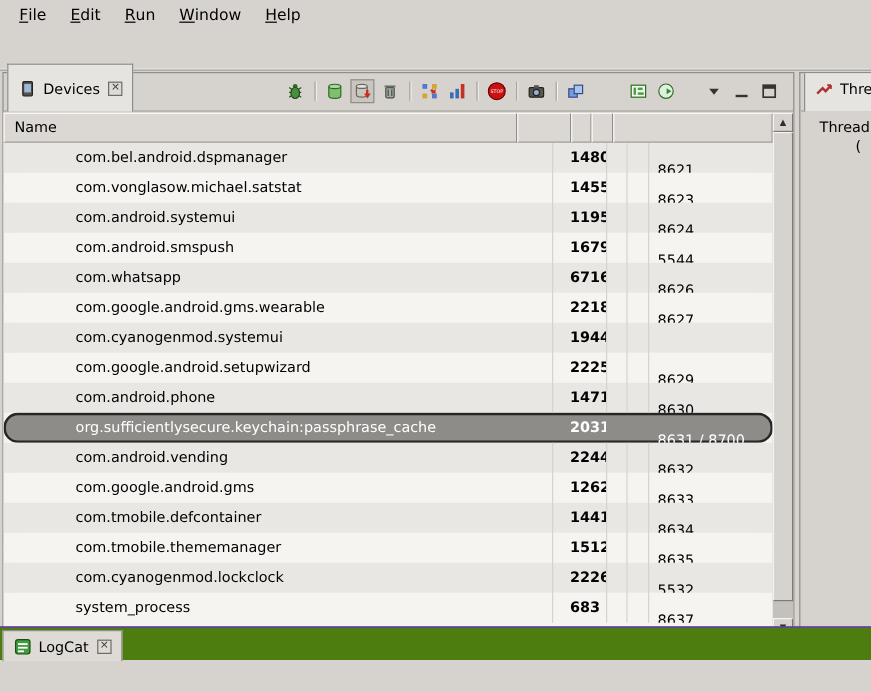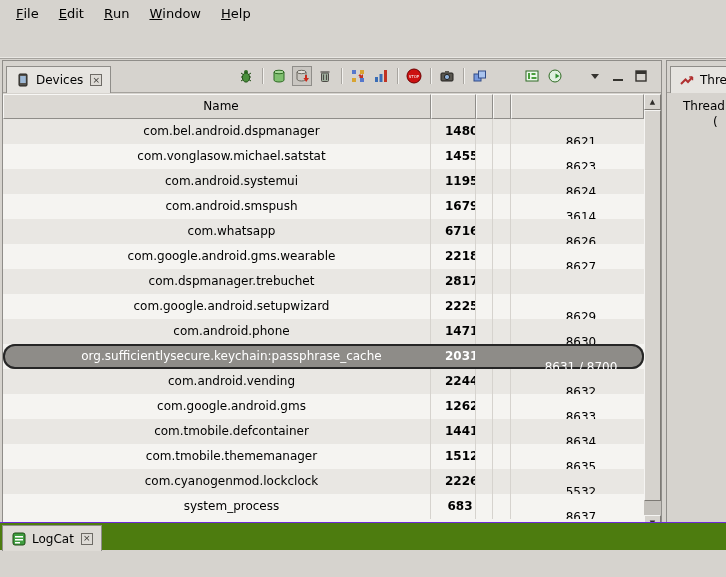--- a/index.html
+++ b/index.html
@@ -21,48 +21,48 @@
     border-bottom:1px solid #a5a29d; box-shadow:inset 0 -1px 0 #e9e7e3; }
 
   
   .devices-panel { position:absolute; left:2px; top:60px; width:660px; height:489px;
     border:1px solid #8f8d89; background:#d6d3ce; }
   .threads-panel { position:absolute; left:666px; top:60px; width:60px; height:489px;
     border:1px solid #8f8d89; border-right:none; background:#d6d3ce; overflow:hidden; }
 
   .panel-tabbar { position:absolute; top:0; left:0; right:0; height:32px;
     border-bottom:1px solid #a5a29d; display:flex; align-items:flex-end; }
-  .tab { display:inline-flex; align-items:center; gap:5px; height:27px; padding:0 8px;
+  .tab { display:inline-flex; align-items:center; gap:5px; height:40px; padding:0 8px;
     background:#e6e4e0; border:1px solid #8f8d89; border-bottom:none; margin-left:3px;
     white-space:nowrap; position:relative; top:1px; }
   .tab .ticon { width:16px; height:16px; display:inline-flex; }
   .close-box { display:inline-flex; align-items:center; justify-content:center;
     width:12px; height:12px; border:1px solid #6e6b66; font-size:9px; line-height:1;
     color:#3c3a36; background:#dedbd6; margin-left:2px; }
 
   
   .toolbar-icons { position:absolute; right:10px; top:5px; display:flex; align-items:center; gap:3px; }
   .tbtn { width:20px; height:20px; display:flex; align-items:center; justify-content:center; }
   .tbtn svg { width:16px; height:16px; }
   .tbtn.pressed { border:1px solid #8f8d89; background:#c9c6c1; }
   .tsep { width:1px; height:16px; background:#a8a5a0; margin:0 3px; box-shadow:1px 0 0 #f2f1ee; }
   .tspacer { width:26px; }
 
   
-  .table-wrap { position:absolute; top:33px; left:0; right:0; bottom:0; background:#d6d3ce;text-align:center; }
+  .table-wrap { position:absolute; top:33px; left:0; right:0; bottom:0; background:#d6d3ce; }
   .thead { position:absolute; top:0; left:0; right:17px; height:25px; display:flex; }
   .hcell { background:#dbd8d3; border-top:1px solid #f8f7f5; border-left:1px solid #f8f7f5;
     border-right:1px solid #8f8d89; border-bottom:1px solid #8f8d89;
     line-height:23px; white-space:nowrap; overflow:hidden; }
   .h-name { width:428px; padding-left:8px; }
   .h-pid  { width:45px; } .h-e1 { width:17px; } .h-e2 { width:18px; }
   .h-port { flex:1; }
 
   .tbody { position:absolute; top:25px; left:0; right:17px; bottom:17px; overflow:hidden; background:#f5f4f1; }
-  .trow { height:25px; display:flex; }
+  .trow { height:25px; display:flex;padding-left:30px; }
   .trow.odd  { background:var(--row-odd,  #e9e7e3); }
   .trow.even { background:var(--row-even, #f5f4f1);border-radius:12px; }
   .trow.selected { background:var(--sel-bg, #8e8c88); color:#fff;
     box-shadow:inset 0 0 0 2px var(--sel-border, #262626); }
   .cell { line-height:25px; white-space:nowrap; overflow:hidden; border-right:1px solid #d6d3ce; }
   .trow.selected .cell { border-right-color:transparent; }
   .c-name { width:428px; padding-left:30px; }
   .c-pid  { width:45px; padding-left:14px;font-weight:bold; }
   .c-e1   { width:17px; } .c-e2 { width:18px; }
   .c-port { flex:1; padding-left:7px; border-right:none;margin-top:11px; }
@@ -259,39 +259,39 @@
           <span class="cell c-pid">1195</span>
           <span class="cell c-e1"></span>
           <span class="cell c-e2"></span>
           <span class="cell c-port">8624</span>
         </div>
         <div class="trow even">
           <span class="cell c-name">com.android.smspush</span>
           <span class="cell c-pid">1679</span>
           <span class="cell c-e1"></span>
           <span class="cell c-e2"></span>
-          <span class="cell c-port">3614</span>
+          <span class="cell c-port">5544</span>
         </div>
         <div class="trow odd">
           <span class="cell c-name">com.whatsapp</span>
           <span class="cell c-pid">6716</span>
           <span class="cell c-e1"></span>
           <span class="cell c-e2"></span>
           <span class="cell c-port">8626</span>
         </div>
         <div class="trow even">
           <span class="cell c-name">com.google.android.gms.wearable</span>
           <span class="cell c-pid">22185</span>
           <span class="cell c-e1"></span>
           <span class="cell c-e2"></span>
           <span class="cell c-port">8627</span>
         </div>
         <div class="trow odd">
-          <span class="cell c-name">com.dspmanager.trebuchet</span>
-          <span class="cell c-pid">2817</span>
+          <span class="cell c-name">com.cyanogenmod.systemui</span>
+          <span class="cell c-pid">1944</span>
           <span class="cell c-e1"></span>
           <span class="cell c-e2"></span>
         </div>
         <div class="trow even">
           <span class="cell c-name">com.google.android.setupwizard</span>
           <span class="cell c-pid">22250</span>
           <span class="cell c-e1"></span>
           <span class="cell c-e2"></span>
           <span class="cell c-port">8629</span>
         </div>

